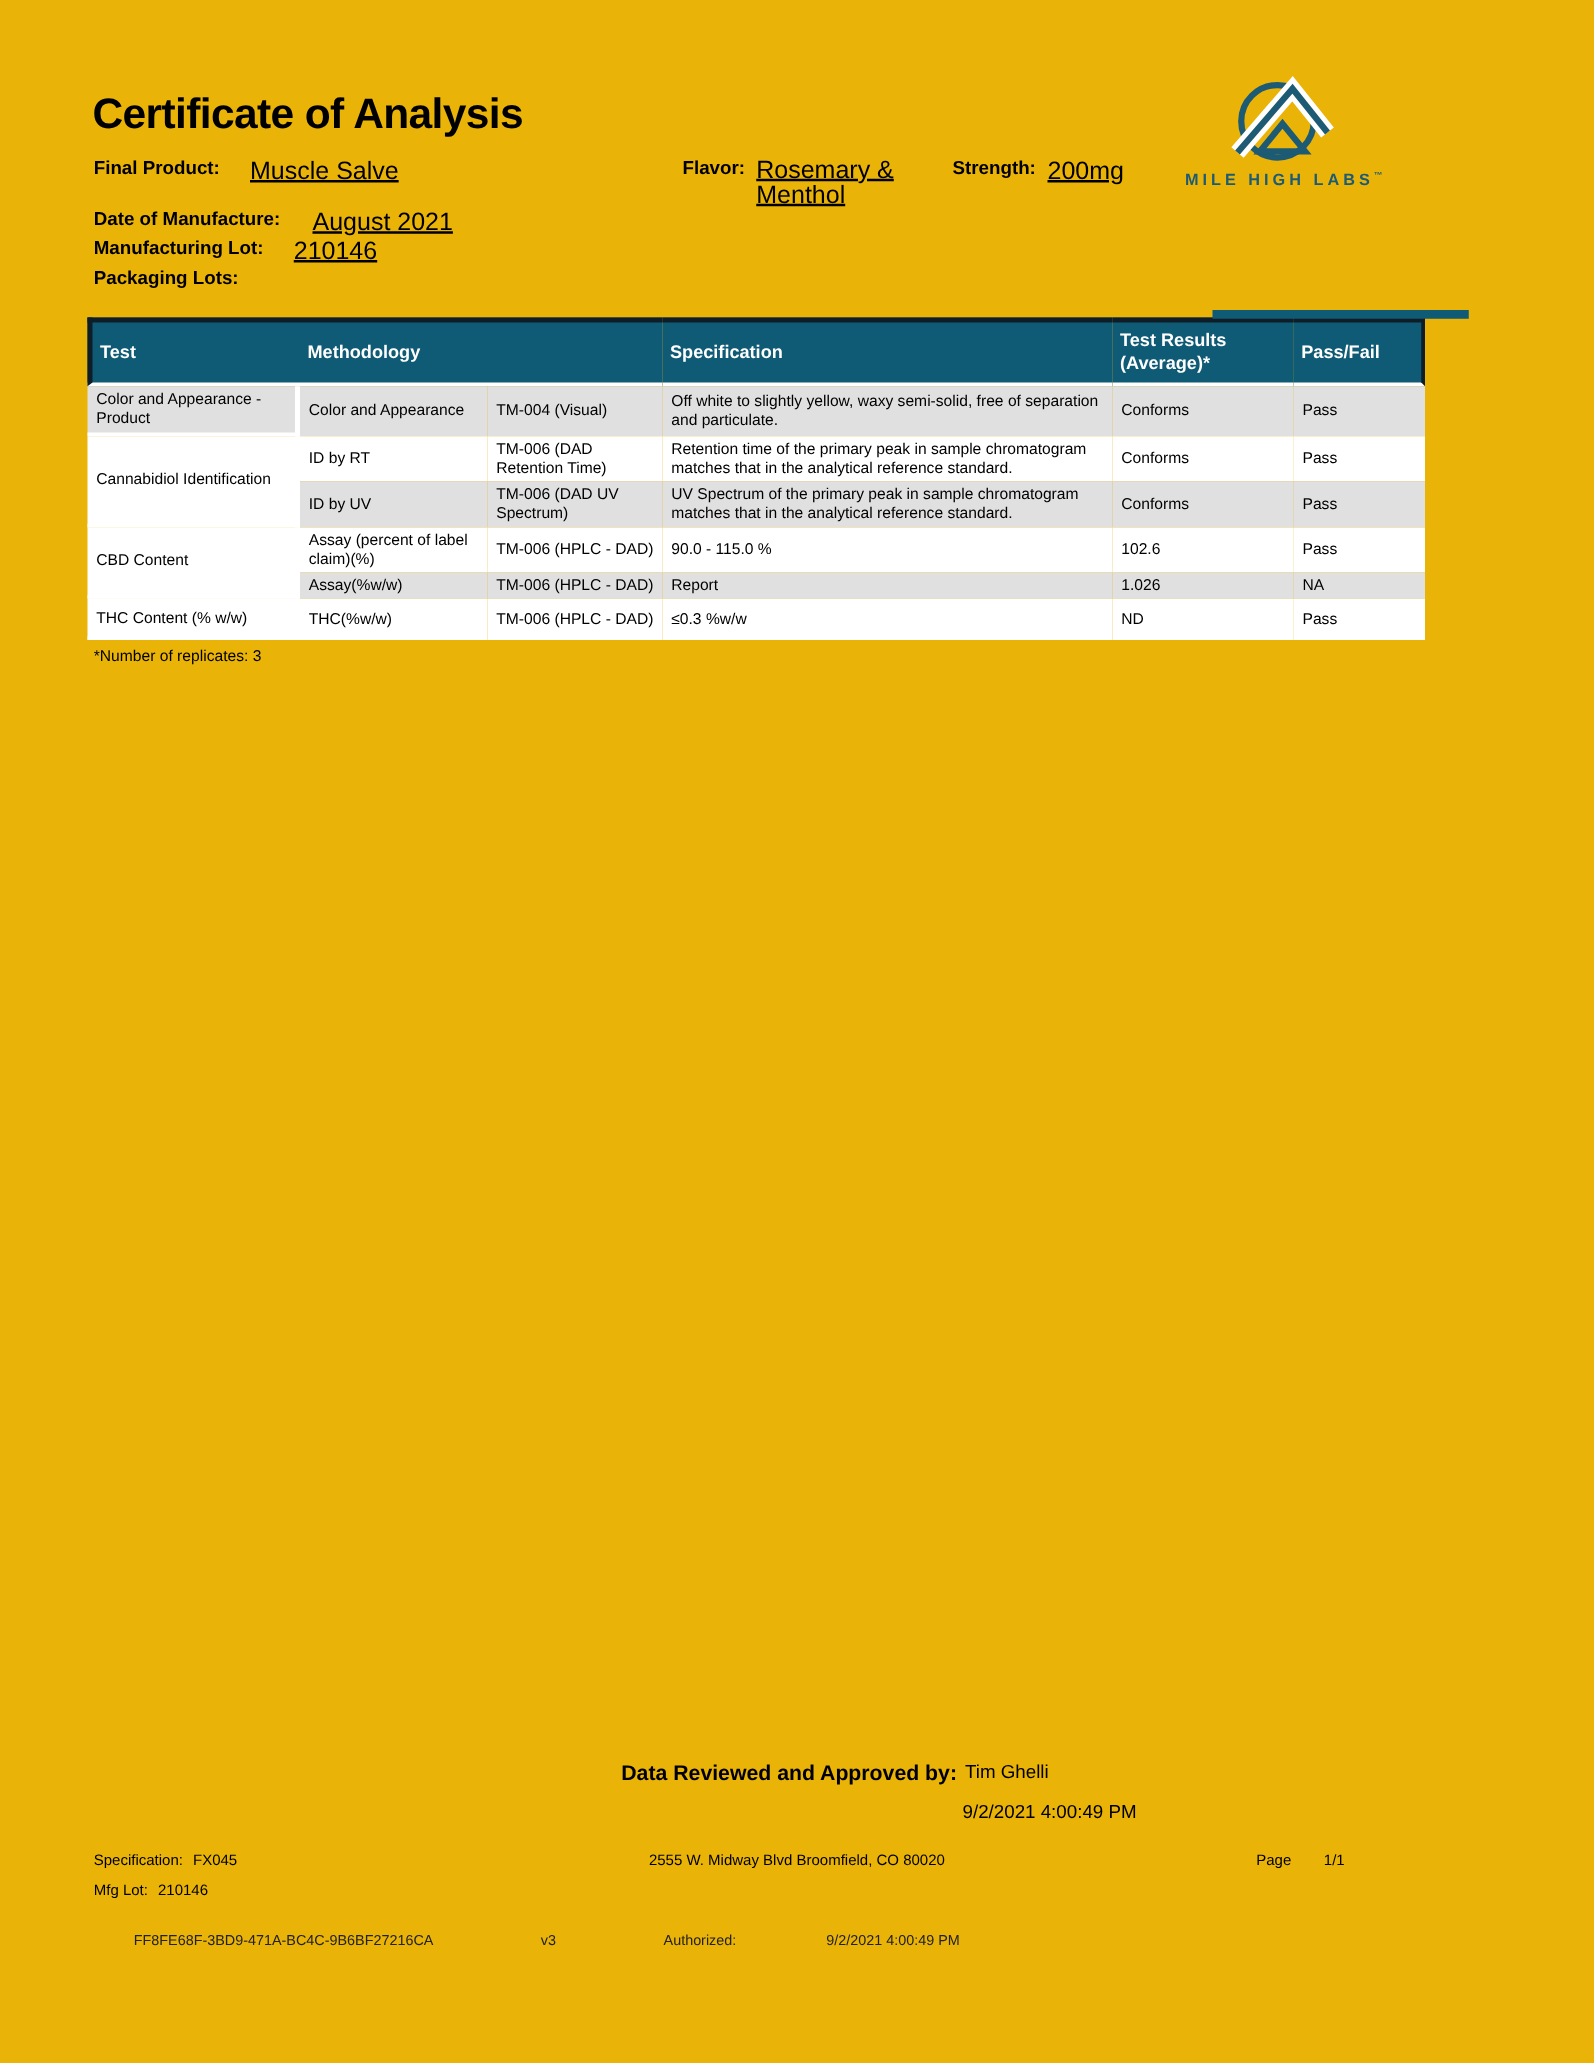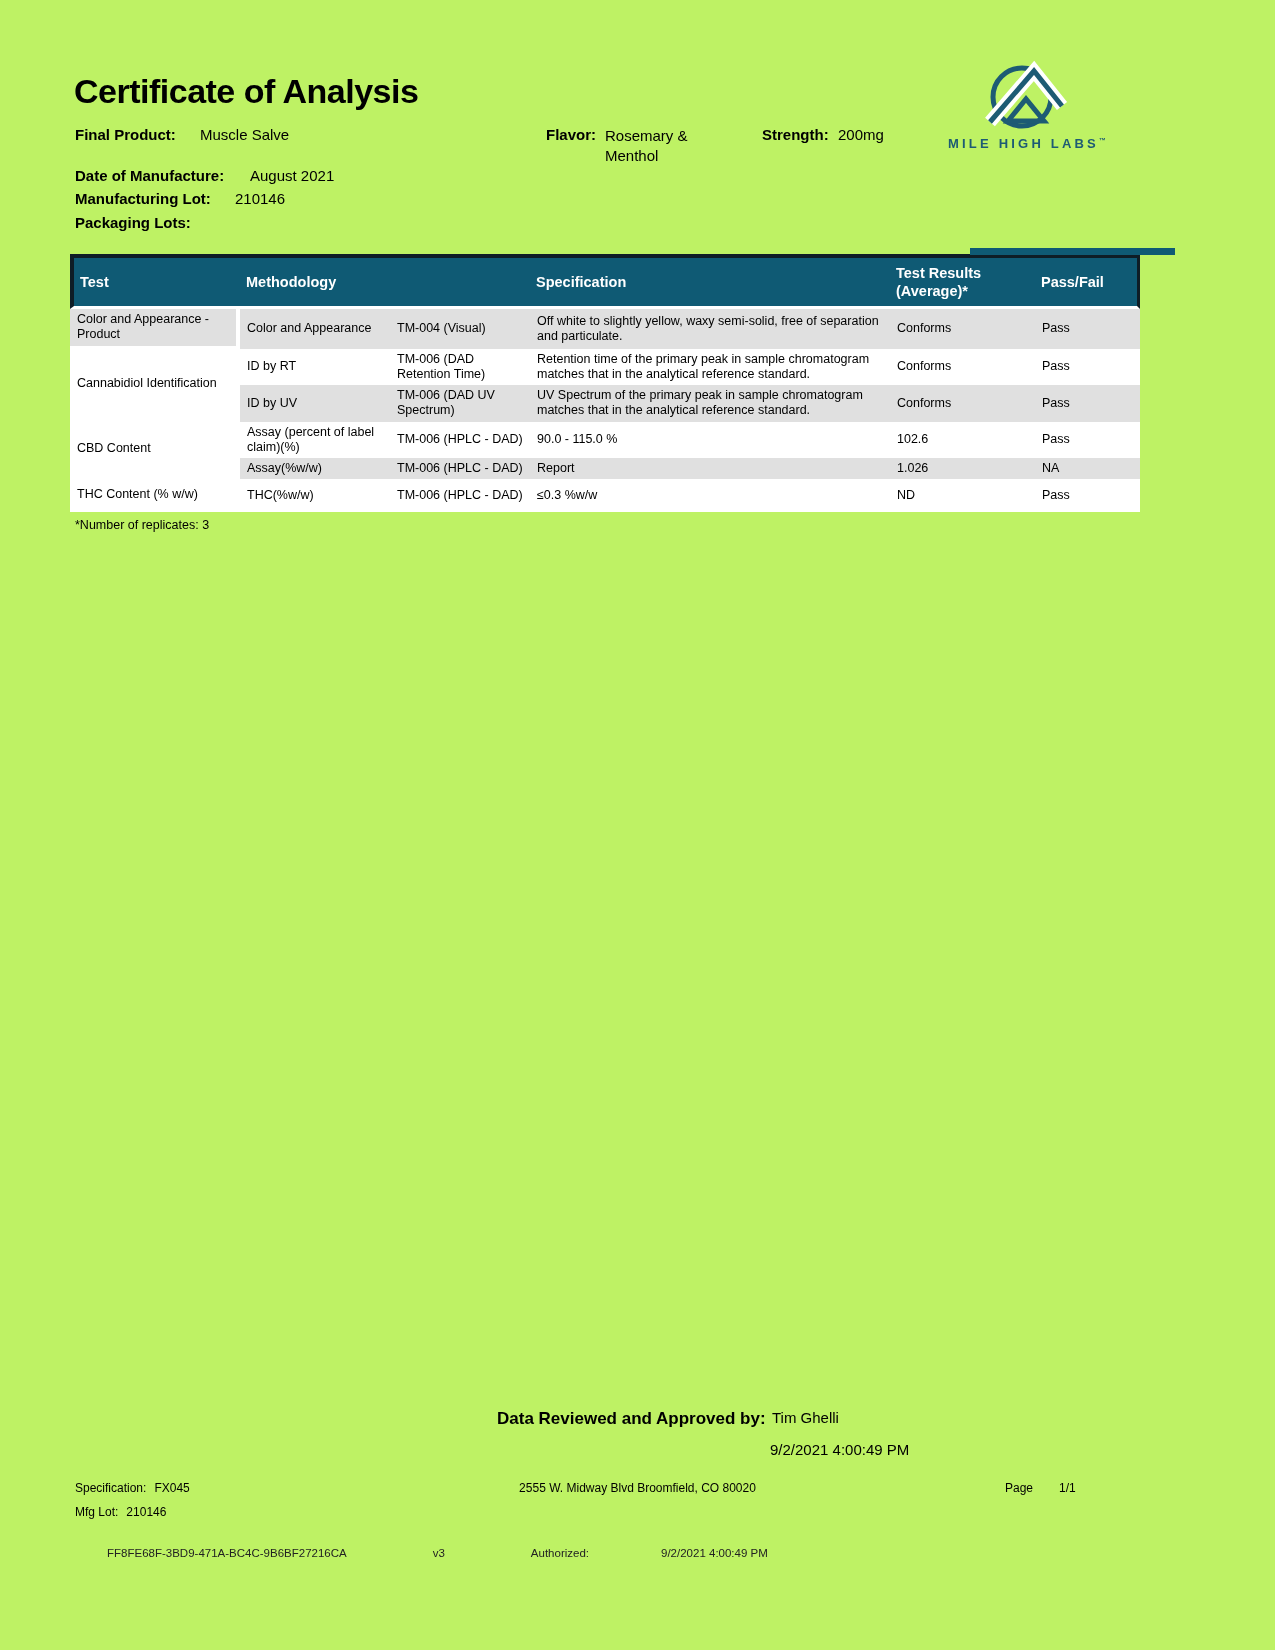--- a/index.html
+++ b/index.html
@@ -1,23 +1,23 @@
 <!DOCTYPE html>
 <html><head>
 <meta charset="utf-8">
 <style>
   html,body { margin:0; padding:0; background:#ffffff; }
   .page {
-    position:relative; width:1275px; height:1650px; background:#bef264;
+    position:relative; width:1275px; height:1650px; background:#eab308;
     font-family:"Liberation Sans", sans-serif; color:#000; overflow:hidden;
   }
   .abs { position:absolute; }
   .doc-title { left:74px; top:72px; font-size:34px; font-weight:bold; letter-spacing:-0.5px; }
   .lbl { font-size:15px; font-weight:bold; }
-  .val { font-size:15px; }
+  .val { font-size:20px;text-decoration:underline; }
 
   
   .lbl-final   { left:75px;  top:126px; }
   .val-final   { left:200px; top:126px; }
   .lbl-flavor  { left:546px; top:126px; }
   .val-flavor  { left:605px; top:126px; line-height:20px; }
   .lbl-strength{ left:762px; top:126px;text-align:center; }
   .val-strength{ left:838px; top:126px; }
   .lbl-dom     { left:75px;  top:167px; }
   .val-dom     { left:250px; top:167px; }

